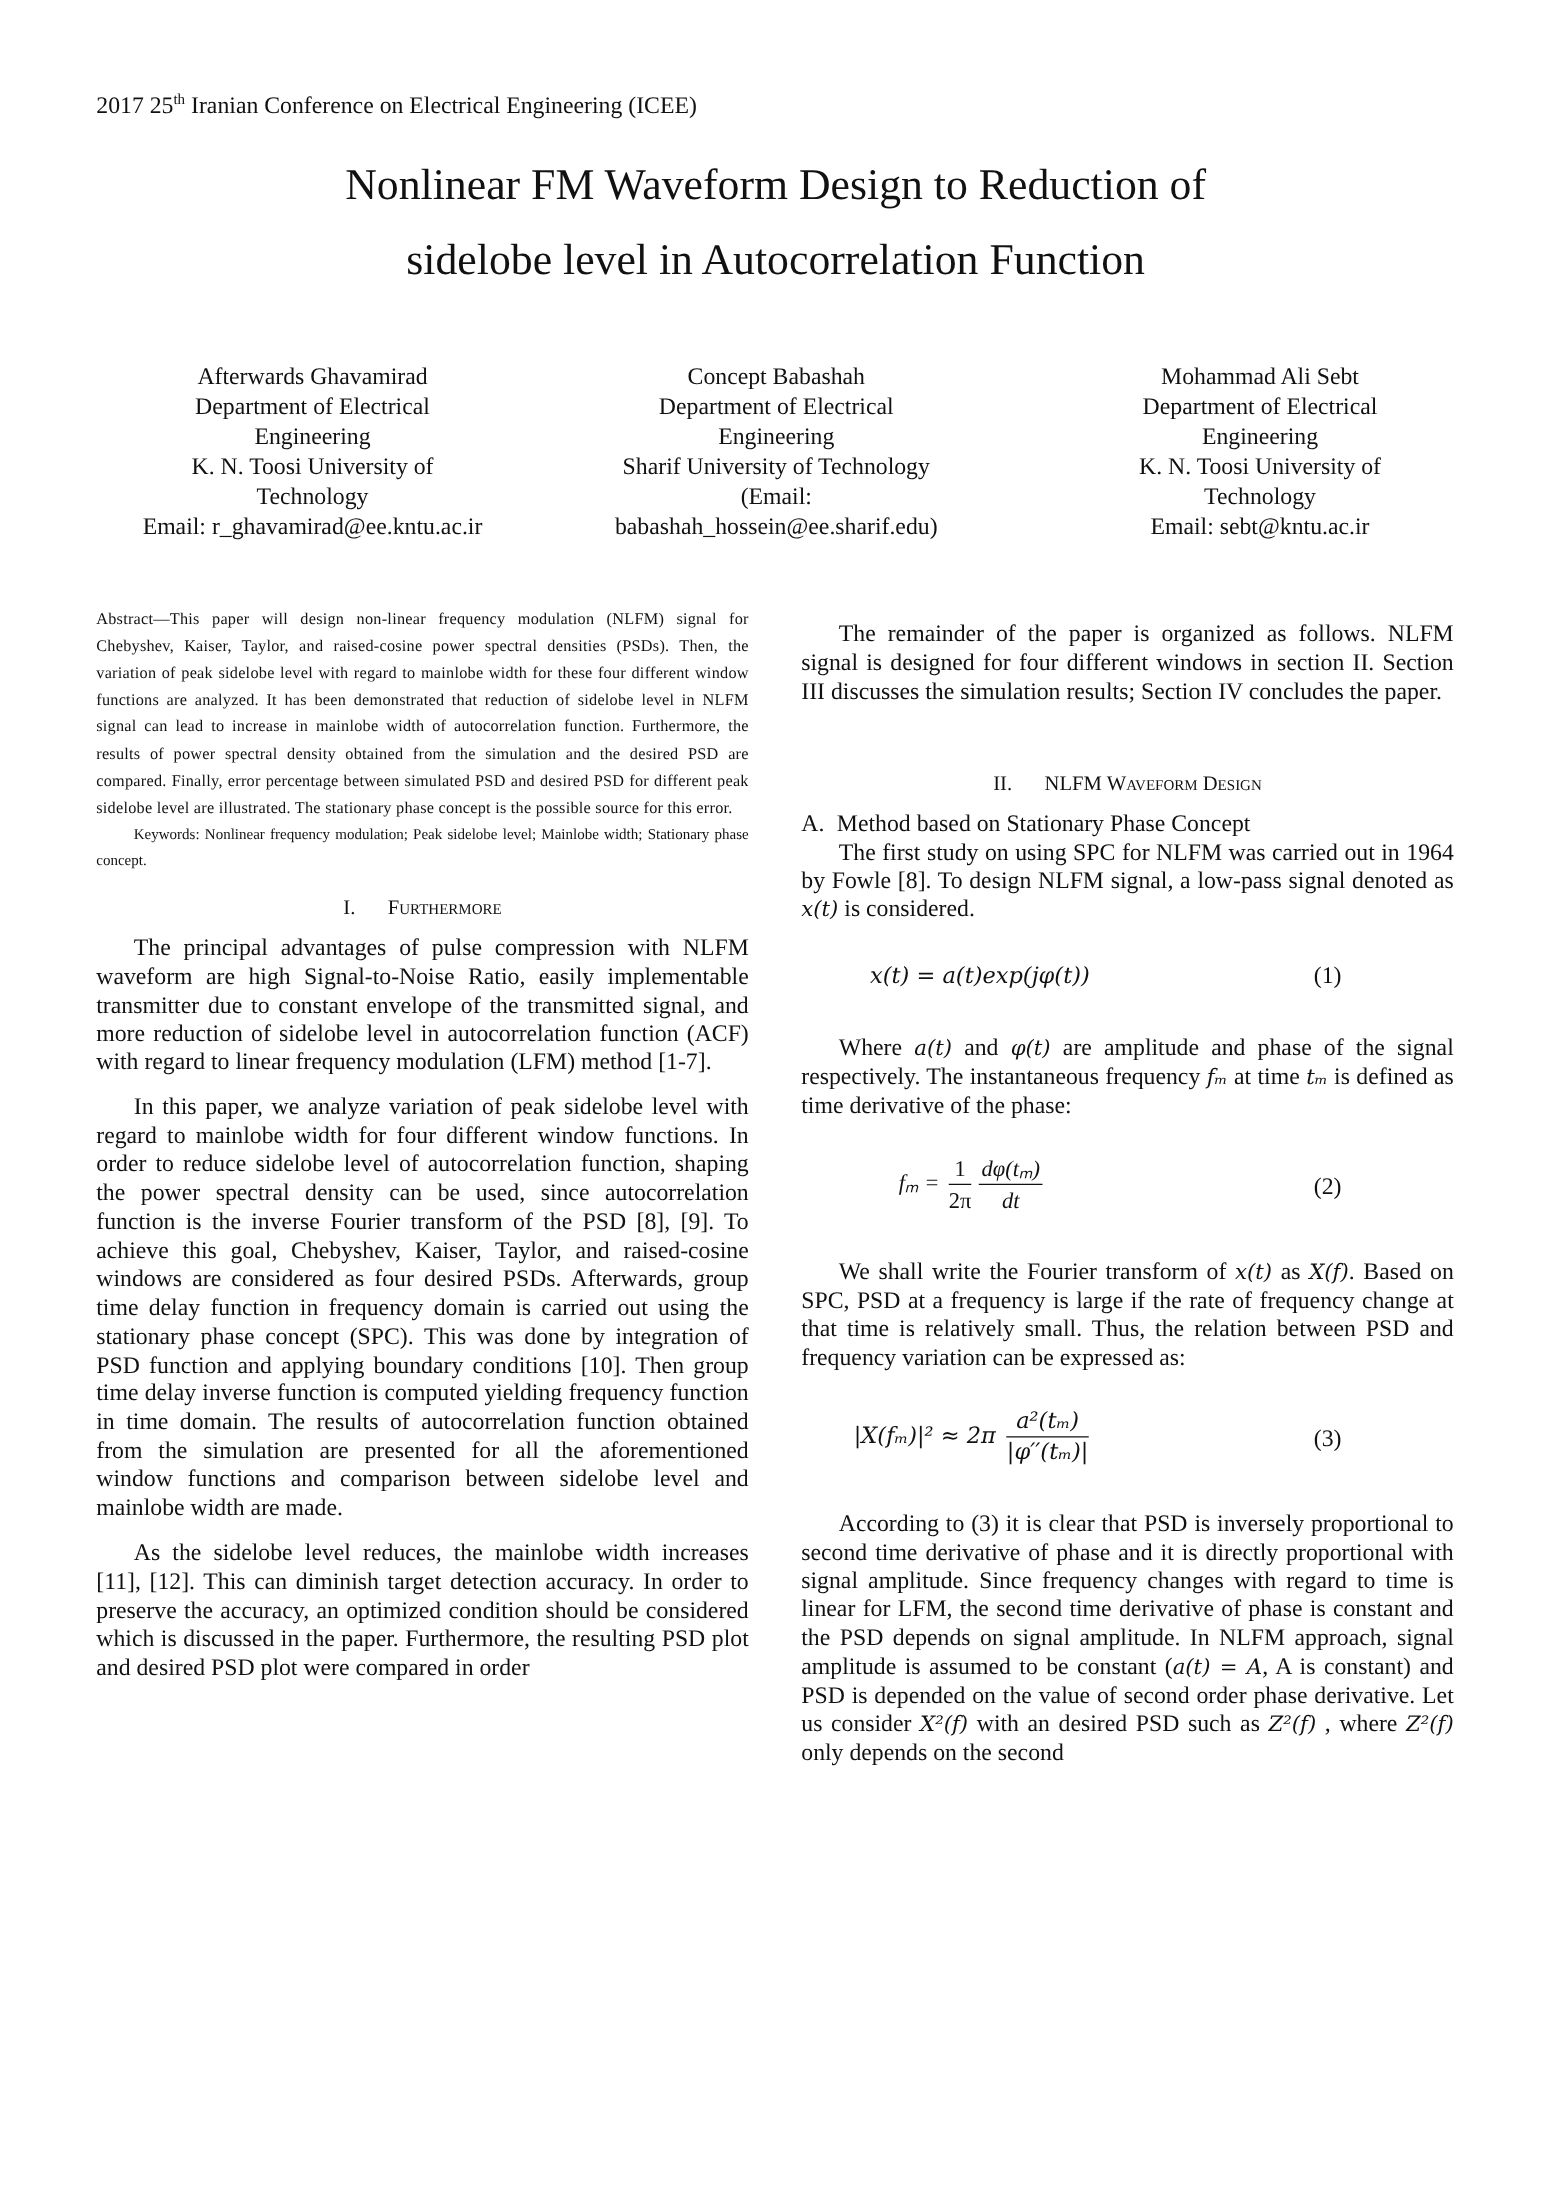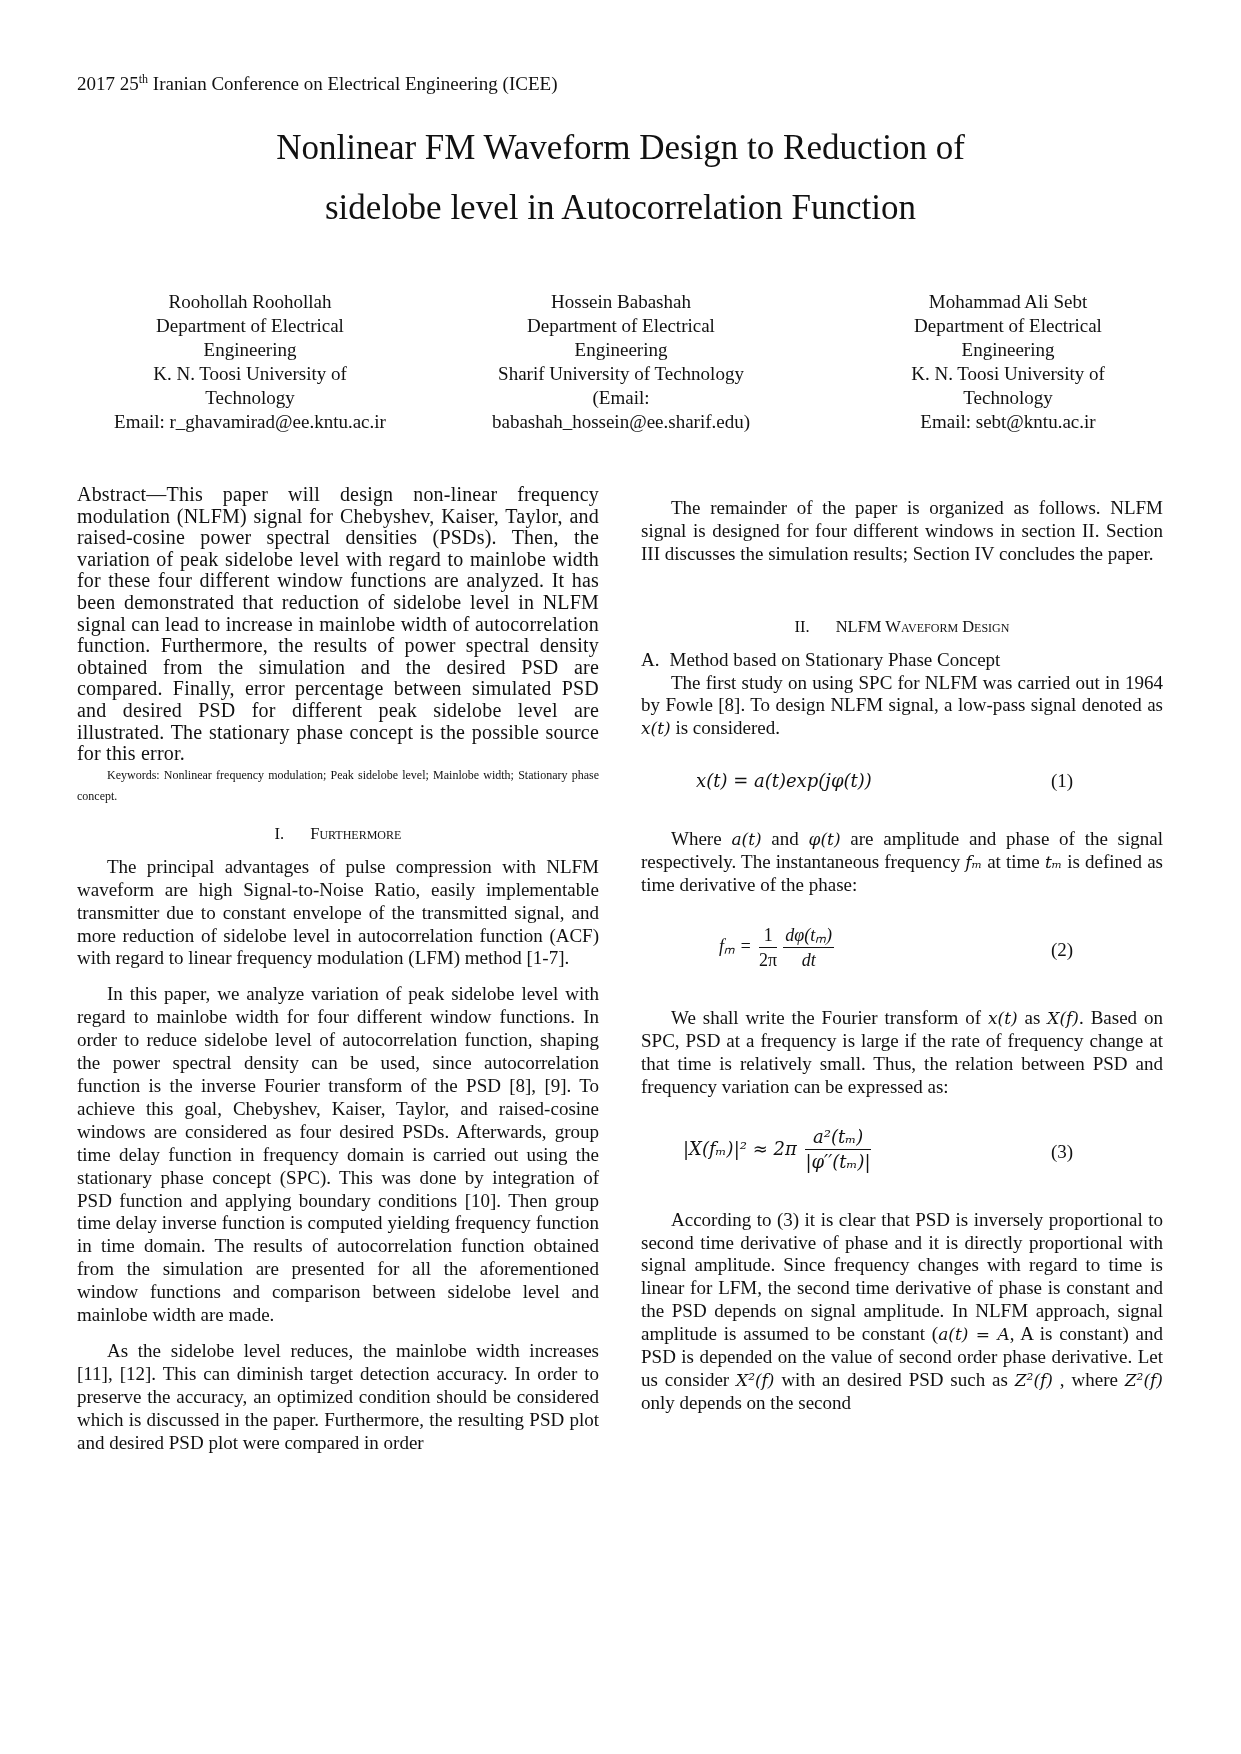--- a/index.html
+++ b/index.html
@@ -12,21 +12,21 @@
   .authors { position:absolute; top:290px; left:60px; width:1121px; height:150px; }
   .author { position:absolute; top:0; width:330px; text-align:center; font-size:19px; line-height:24px; }
   .author.a0 { left:25px; }
   .author.a1 { left:396px; }
   .author.a2 { left:783px; }
   .col { position:absolute; width:522px; text-align:justify; font-size:19px; line-height:22.9px; }
   .col.left { left:77px; top:484px; }
   .col.right { left:641px; top:484px; }
   p { margin:0; }
   .indent { text-indent:30px; }
-  .abstract { font-size:20px; line-height:21.6px; letter-spacing:0.2px; text-align:justify; }
+  .abstract { font-size:13px; line-height:21.6px; letter-spacing:0.2px; text-align:justify; }
   .kw { font-size:12px; line-height:21.6px; text-indent:30px; margin-top:0; }
   .section { text-align:center; font-size:16.5px; margin:15px 0 10px; }
   .section .num { margin-right:26px; }
   .section .sc { font-variant:small-caps; }
   .gap { margin-top:13px; }
   .subsec { font-size:19px; margin-top:4px; }
   .subsec .lbl { margin-right:10px; }
   .math { font-family:"DejaVu Serif", serif; font-style:italic; font-size:17px; }
   .eq { position:relative; height:40px; margin:26px 0 22px; }
   .eq .body { position:absolute; left:55px; top:4px; font-family:"DejaVu Serif", serif; font-size:18px; font-style:italic; }
@@ -47,29 +47,29 @@
 
 <div class="conf"><span>2017 25</span><sup>th</sup><span> Iranian Conference on Electrical Engineering (ICEE)</span></div>
 
 <div class="title">
   <div>Nonlinear FM Waveform Design to Reduction of</div>
   <div>sidelobe level in Autocorrelation Function</div>
 </div>
 
 <div class="authors">
   <div class="author a0">
-    <div>Roohollah Roohollah</div>
+    <div>Afterwards Ghavamirad</div>
     <div>Department of Electrical</div>
     <div>Engineering</div>
     <div>K. N. Toosi University of</div>
     <div>Technology</div>
     <div>Email: r_ghavamirad@ee.kntu.ac.ir</div>
   </div>
   <div class="author a1">
-    <div>Hossein Babashah</div>
+    <div>Concept Babashah</div>
     <div>Department of Electrical</div>
     <div>Engineering</div>
     <div>Sharif University of Technology</div>
     <div>(Email:</div>
     <div>babashah_hossein@ee.sharif.edu)</div>
   </div>
   <div class="author a2">
     <div>Mohammad Ali Sebt</div>
     <div>Department of Electrical</div>
     <div>Engineering</div>

